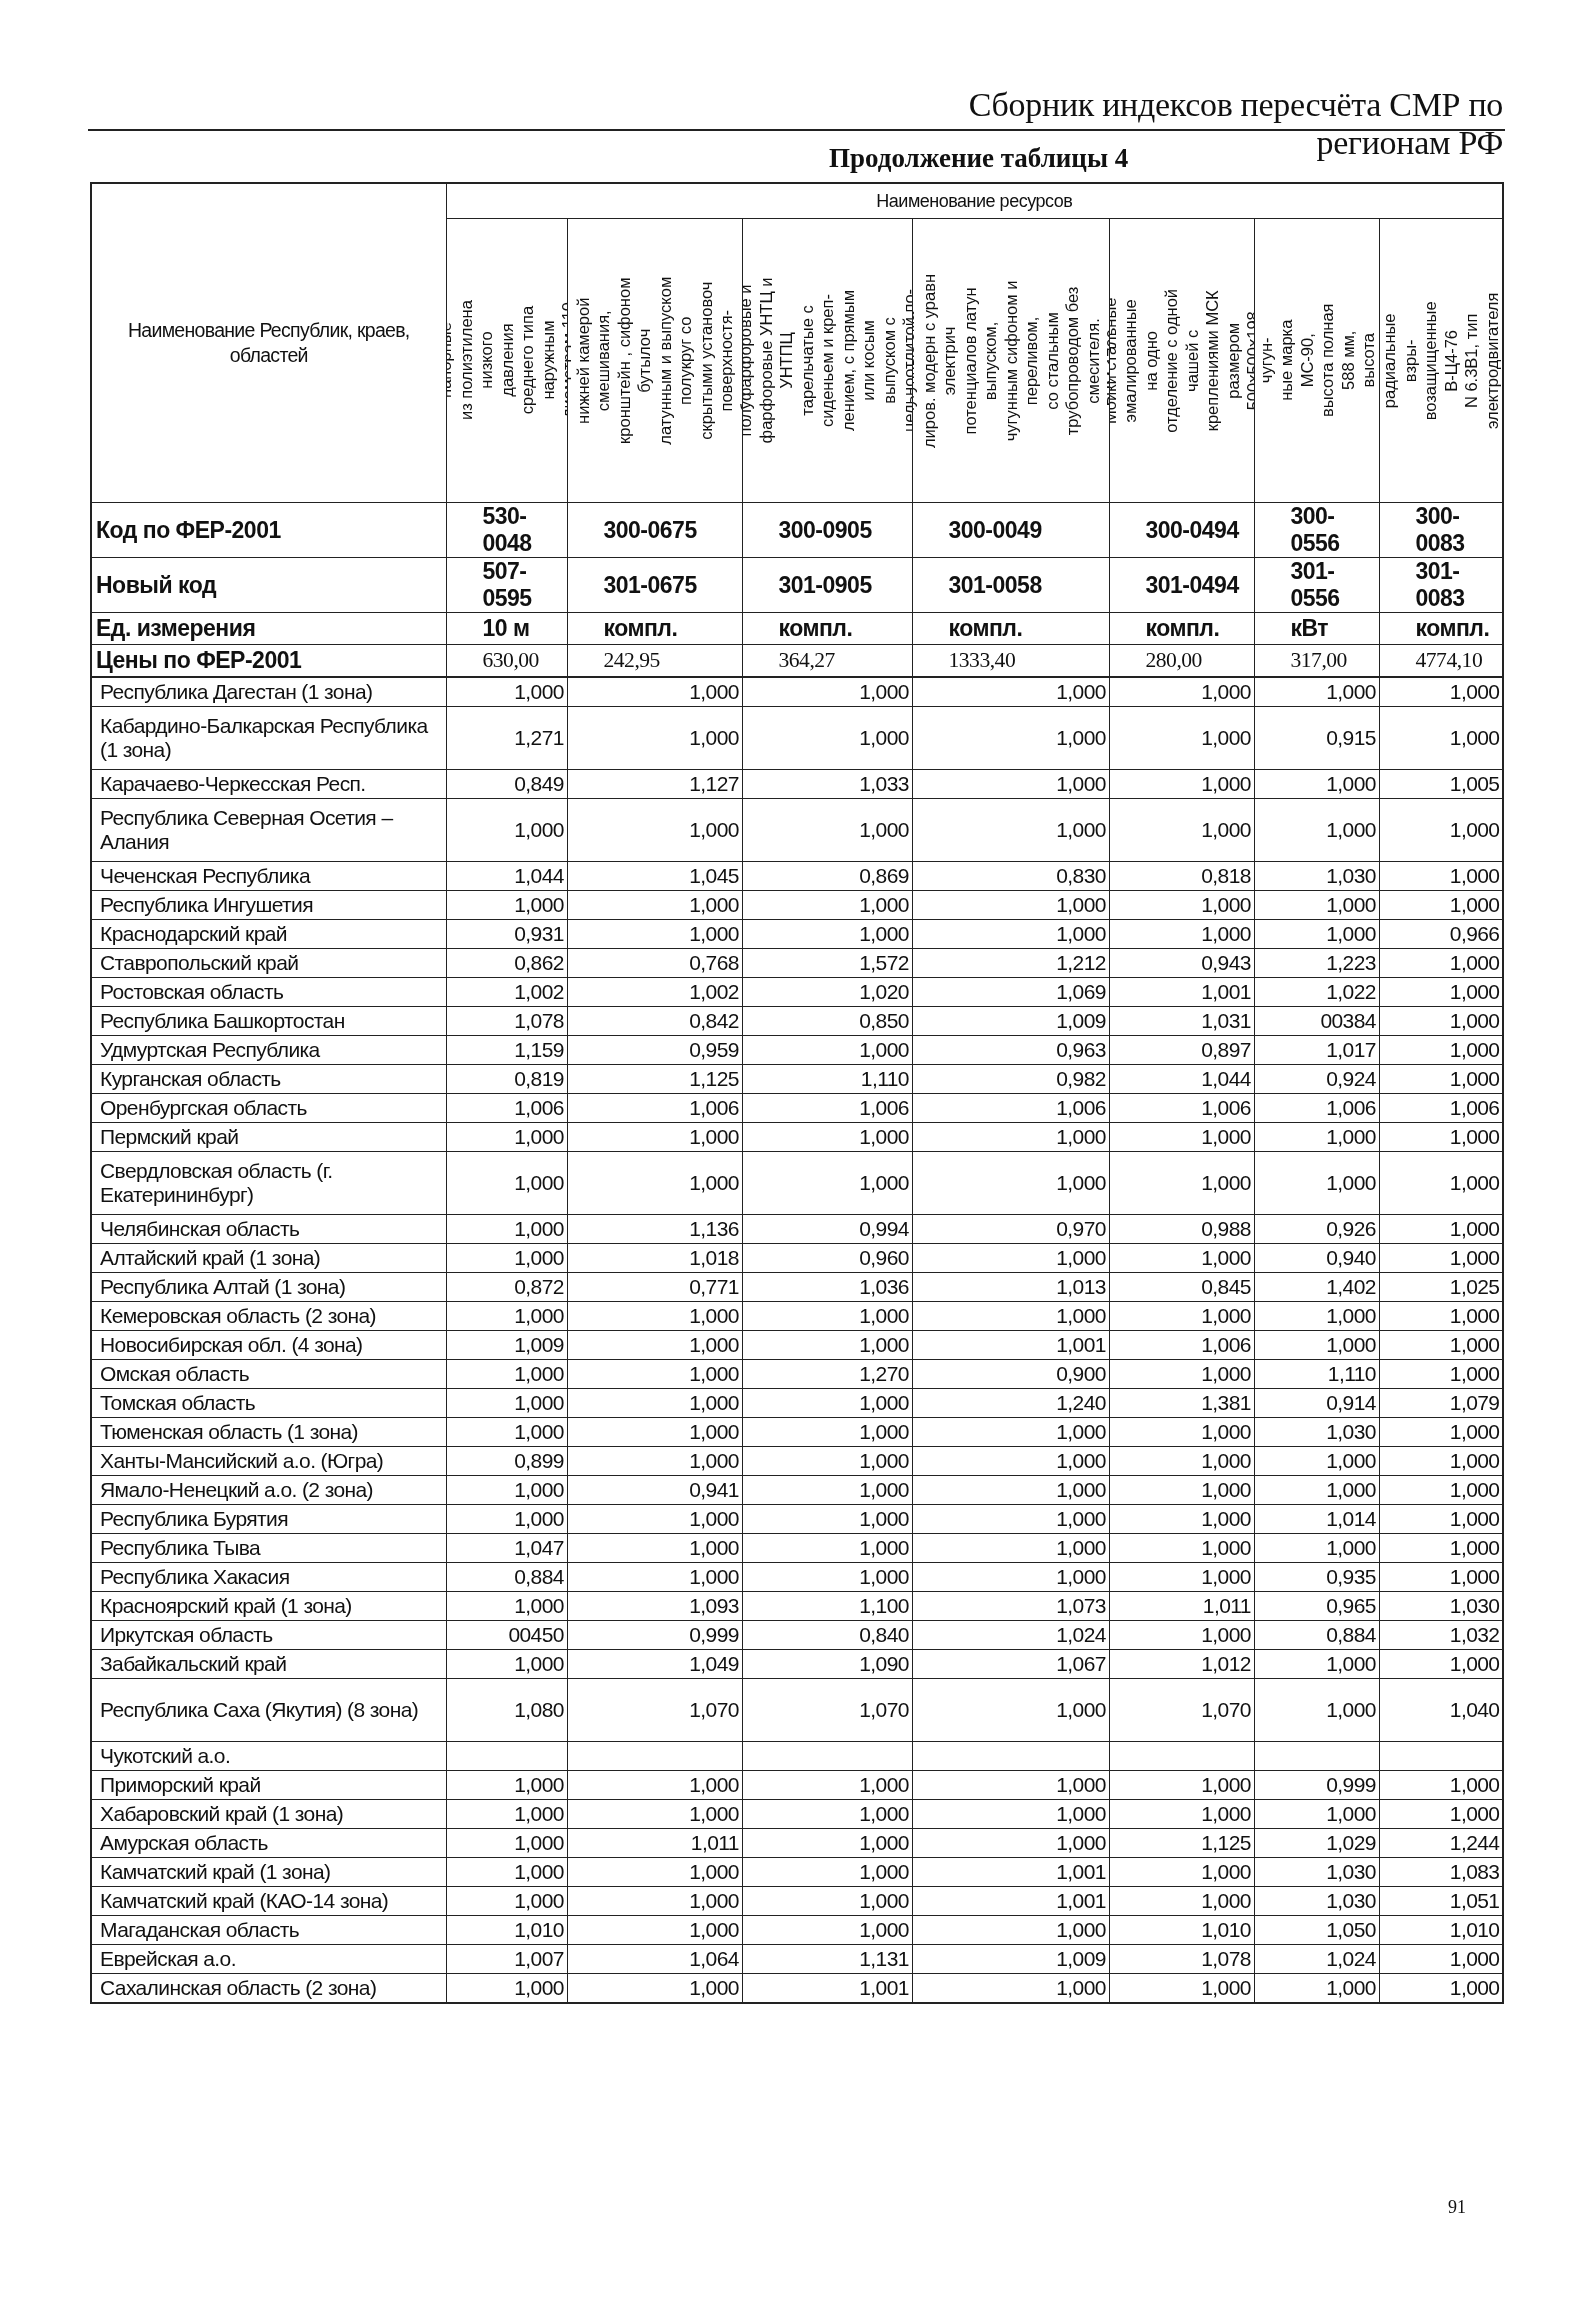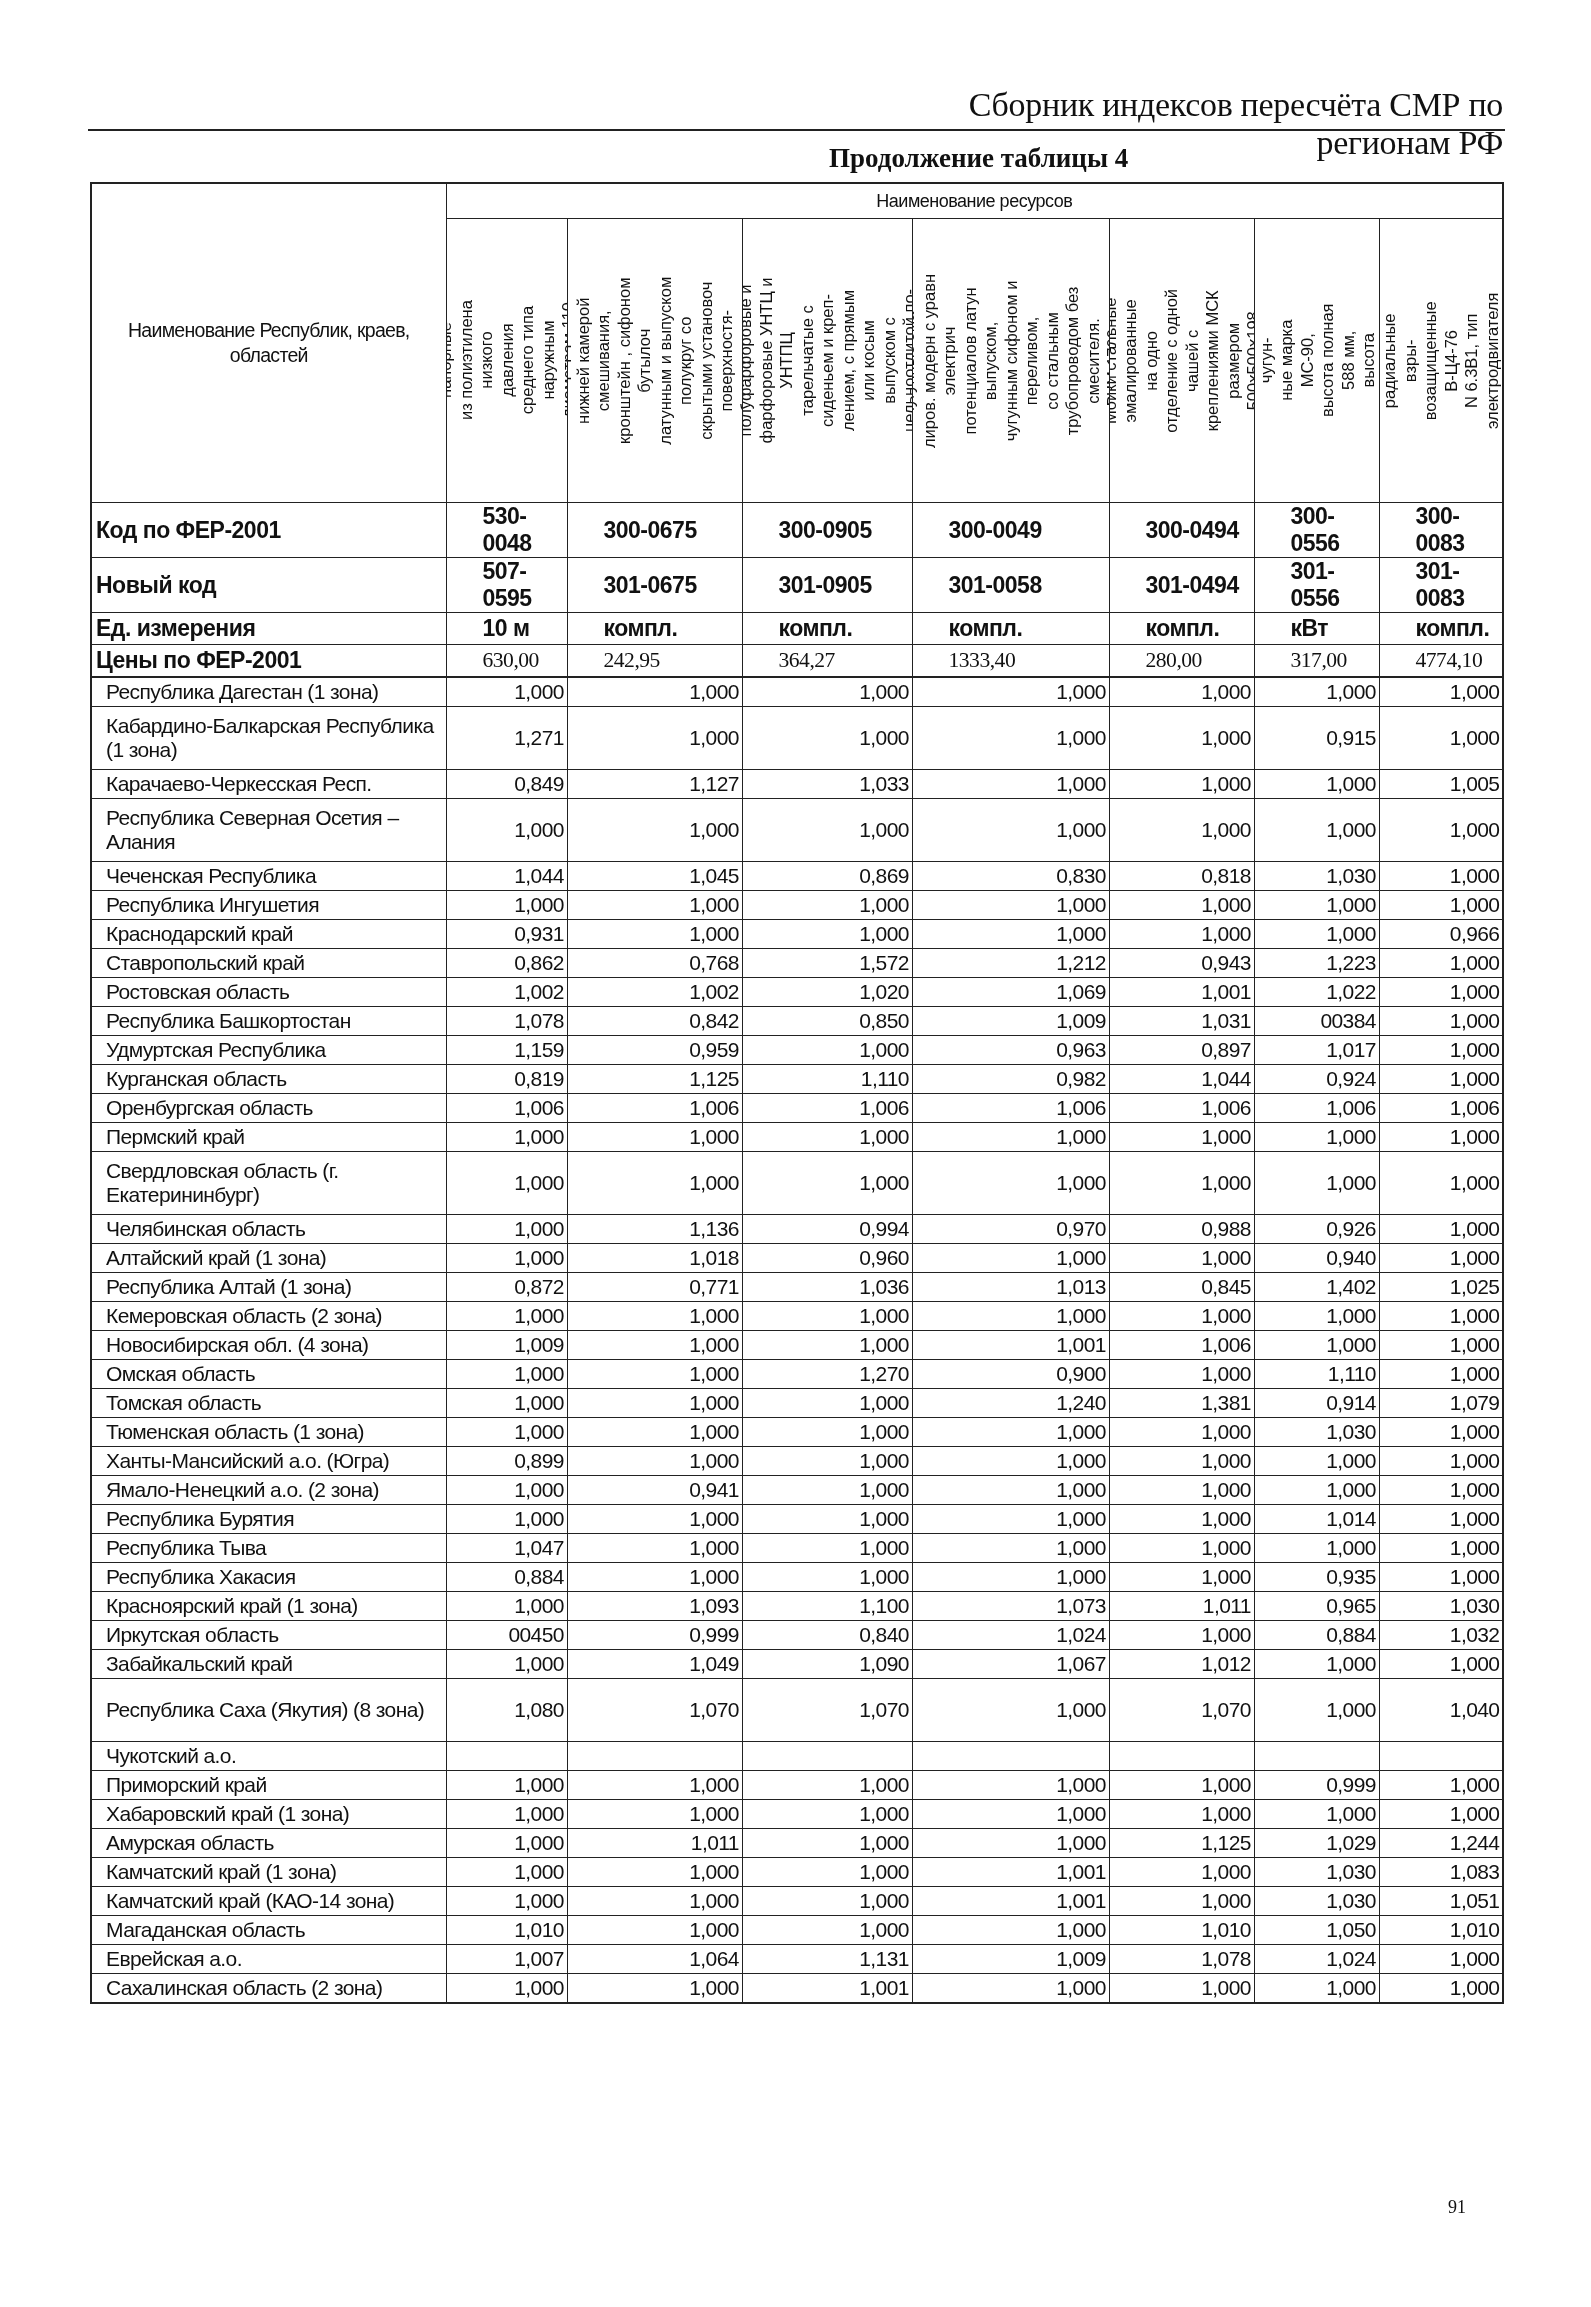--- a/index.html
+++ b/index.html
@@ -16,21 +16,21 @@
   th.group-head { height:34px; font-weight:normal; font-size:18px; text-align:center; letter-spacing:-0.5px; border-bottom:1.3px solid #222; }
   th.res-head { height:283px; vertical-align:bottom; position:relative; font-weight:normal; }
   .rot-box { position:absolute; inset:0; display:flex; align-items:center; justify-content:center; overflow:hidden; }
   .rot-inner { transform:rotate(-90deg); white-space:pre-line; text-align:center; font-size:16.5px; line-height:1.24; width:276px; }
   tr.meta td { height:31px; font-weight:bold; font-size:23px; letter-spacing:-0.5px; }
   tr.meta td.label { padding-left:4px; text-align:left; }
   tr.meta td.val { text-align:left;padding-left:36px; }
   tr.meta.price td.val { font-family:"Liberation Serif", serif; font-weight:normal; font-size:21.6px; }
   tr.meta.price { border-bottom:2.7px double #222; }
   tr.row td { font-size:21px; letter-spacing:-0.6px; height:28px; line-height:1.15; }
-  tr.row td.name { padding-left:14px; text-align:left;margin-left:28px; }
+  tr.row td.name { padding-left:8px; text-align:left;margin-left:28px; }
   tr.row td.num { text-align:right; padding-right:2.7px; vertical-align:middle; }
   tr.row.tall td { height:62px; }
   .page-number { position:absolute; left:1448px; top:2197px; font-family:"Liberation Serif", serif; font-size:18px; }
 </style>
 </head>
 <body>
 
 <div class="running-head">Сборник индексов пересчёта СМР  по регионам РФ</div>
 <div class="head-rule"></div>
 <div class="table-caption">Продолжение таблицы 4</div>

